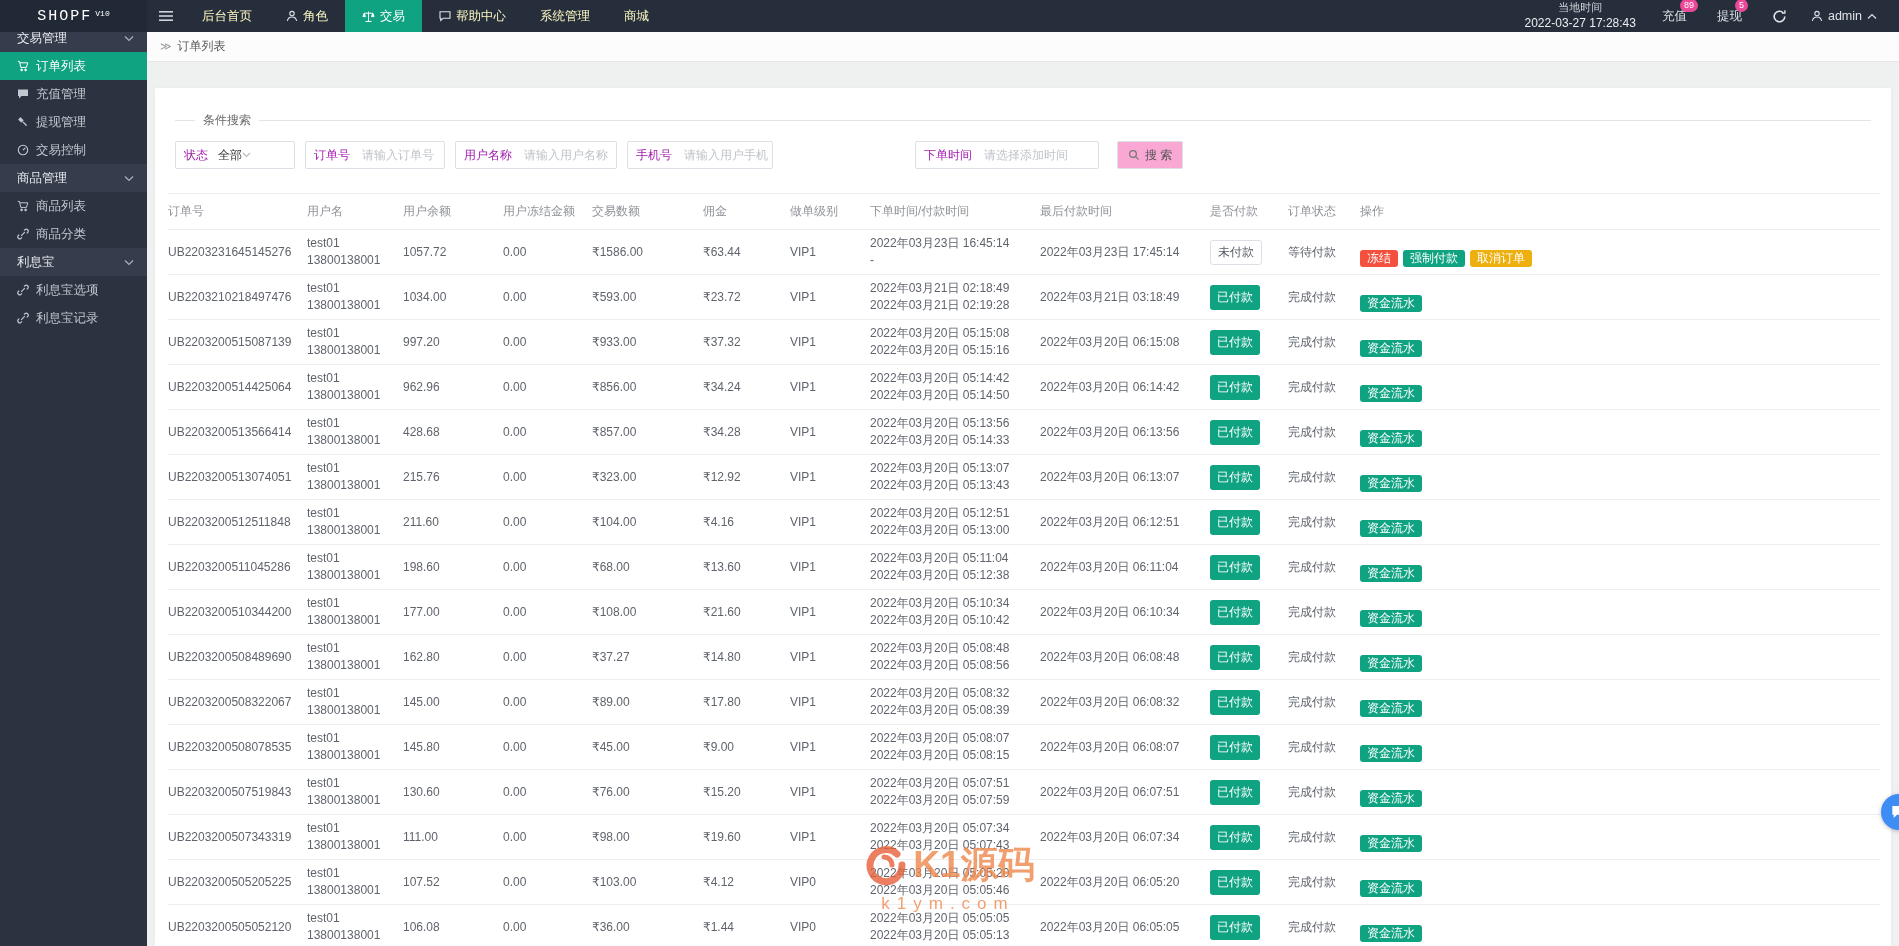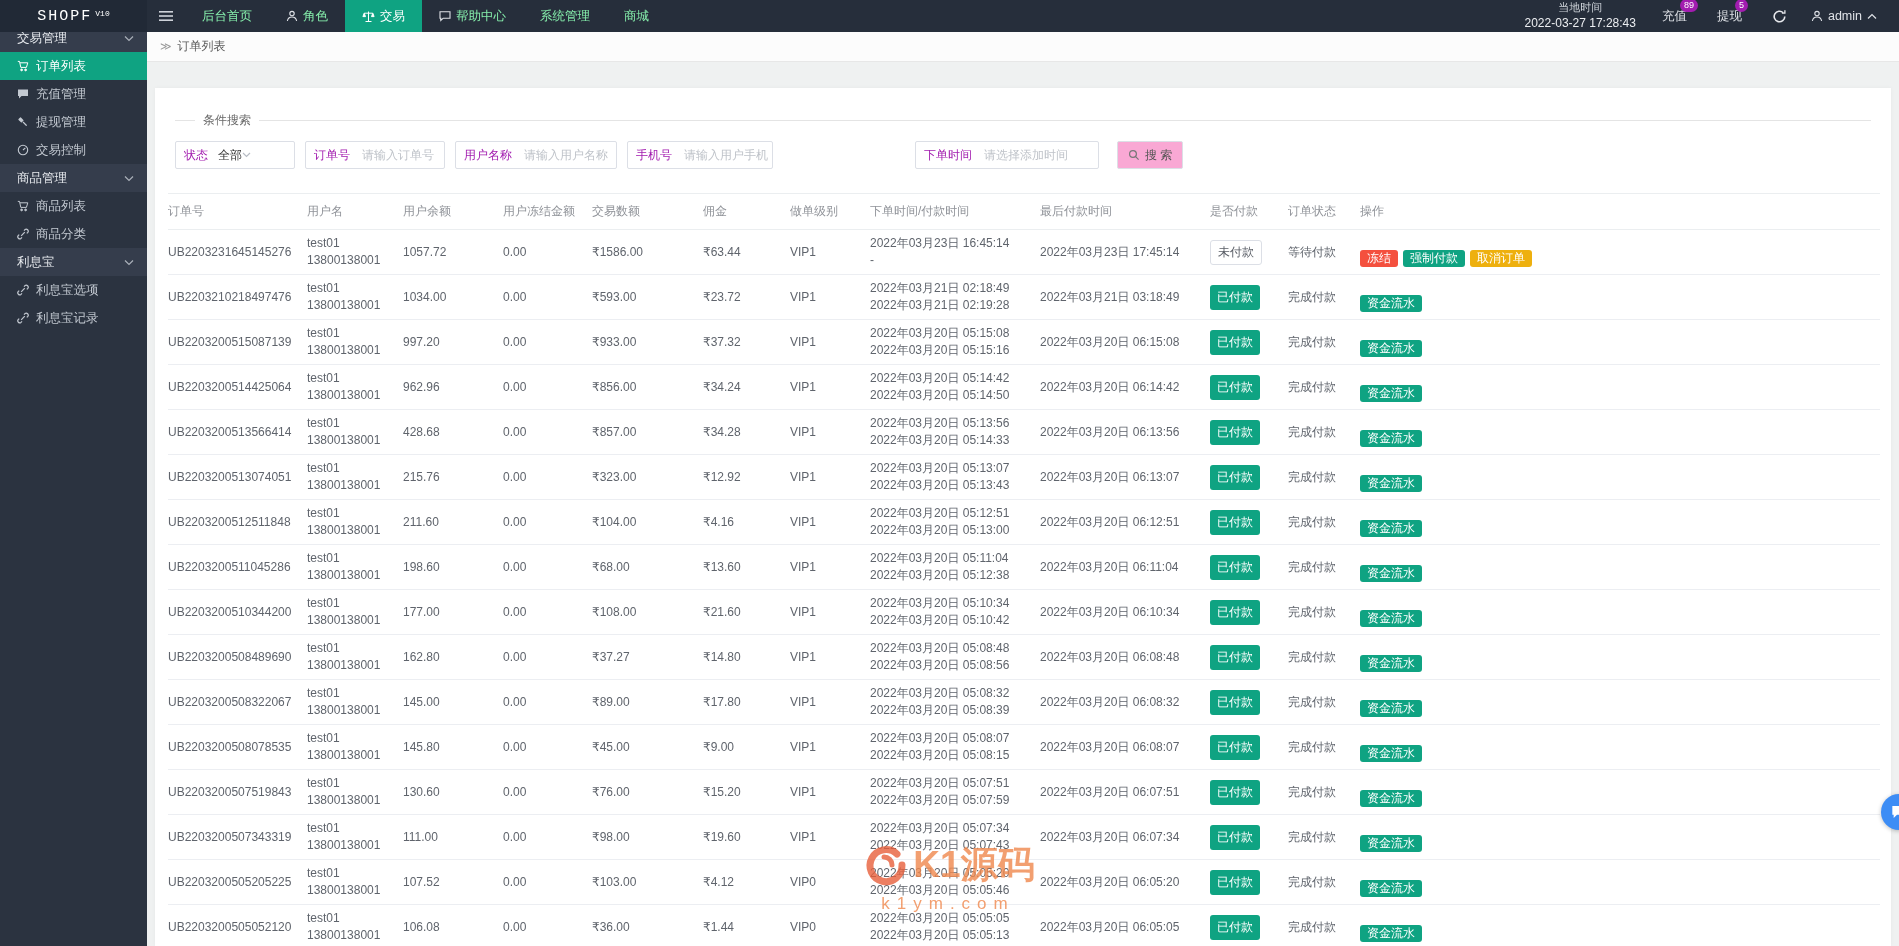--- a/index.html
+++ b/index.html
@@ -9,28 +9,28 @@
     font-family:"Liberation Sans","DejaVu Sans",sans-serif;
     background:#eff1f1;
   }
   svg { display:block; }
 
   
   .navbar { position:absolute; top:0; left:0; right:0; height:32px; background:#262e3b; display:flex; align-items:stretch; z-index:30; }
   .logo { width:147px; background:#212936; color:#fff; display:flex; align-items:center; justify-content:center; font-size:15px; letter-spacing:2px;font-family:Liberation Mono, monospace; }
   .logo sup { font-size:8px; letter-spacing:0; margin-left:3px; transform:translateY(-3px); }
   .burger { width:38px; display:flex; align-items:center; justify-content:center; color:#cfd3da; cursor:pointer; }
-  .nav-item { display:flex; align-items:center; gap:5px; padding:0 17px; font-size:12.5px; color:#86efac; cursor:pointer; }
+  .nav-item { display:flex; align-items:center; gap:5px; padding:0 17px; font-size:12.5px; color:#fef9c3; cursor:pointer; }
   .nav-item.active { background:#0fa382; color:#fff; }
   .nav-right { margin-left:auto; display:flex; align-items:center; padding-right:22px; color:#dfe2e7; }
   .nav-time { text-align:center; margin-right:26px; line-height:1.35; }
   .nav-time .t1 { font-size:11px; color:#cfd4da; }
   .nav-time .t2 { font-size:12px; color:#eceef1; }
   .nav-badge-item { position:relative; font-size:12.5px; margin-right:30px; cursor:pointer; }
-  .nbadge { position:absolute; top:-9px; left:18px; background:#a21caf; color:#fff; font-size:9px; line-height:1; padding:2px 4px; border-radius:8px; }
+  .nbadge { position:absolute; top:-9px; left:18px; background:#ec4899; color:#fff; font-size:9px; line-height:1; padding:2px 4px; border-radius:8px; }
   .nav-refresh { margin-right:24px; cursor:pointer; color:#e6e8ec; }
   .nav-user { display:flex; align-items:center; gap:5px; font-size:12.5px; cursor:pointer;justify-content:space-between; }
 
   
   .sidebar { position:absolute; top:24px; left:0; bottom:0; width:147px; background:#2b3340; z-index:20; }
   .side-group { height:28px; display:flex; align-items:center; justify-content:space-between; padding:0 13px 0 17px; background:#353d4c; color:#e7eaee; font-size:12.5px; cursor:pointer; }
   .side-item { height:28px; display:flex; align-items:center; gap:7px; padding-left:17px; color:#c3c9d1; font-size:12.5px; cursor:pointer; }
   .side-item.active { background:#0fa382; color:#fff; }
 
   

